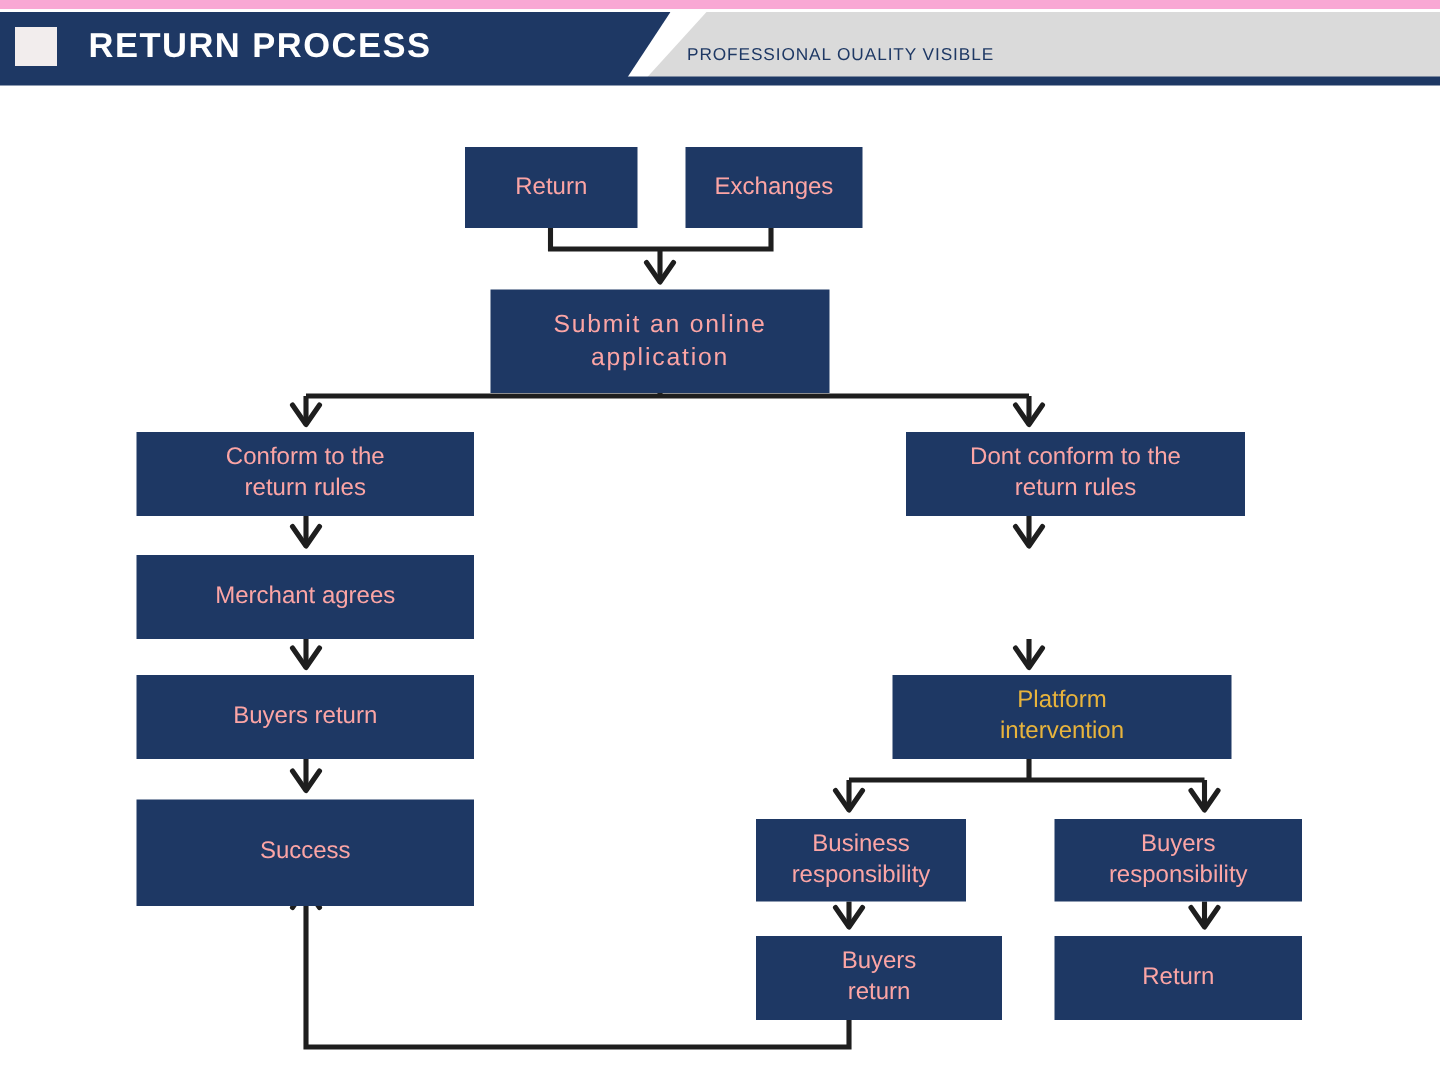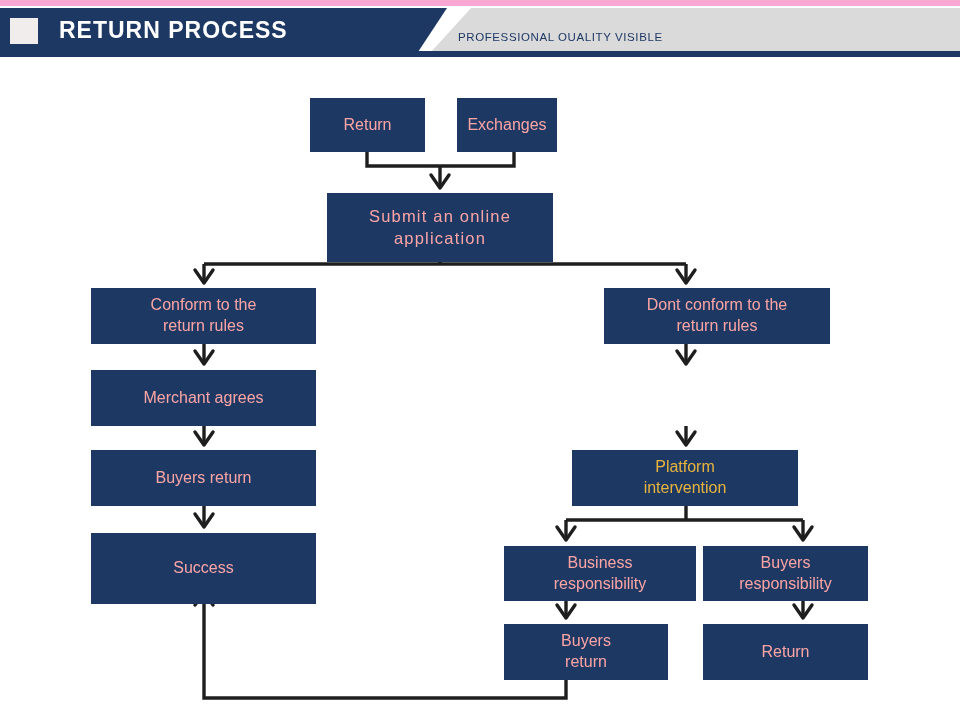--- a/index.html
+++ b/index.html
@@ -29,21 +29,21 @@
     letter-spacing:0.6px; z-index:3;
   }
 
   
   .connectors { position:absolute; left:0; top:0; width:960px; height:720px; z-index:1; }
   .node {
     position:absolute; z-index:2; background:#1e3864; color:#fca5a5;
     display:flex; align-items:center; justify-content:center; text-align:center;
     font-size:16px; line-height:1.3; white-space:pre-line;
   }
-  .node.gold { color:#e8b43c; }
+  .node.gold { color:#e8b43c;margin-left:23px; }
   .node.spaced { letter-spacing:1.2px; font-size:16.5px; }
 </style>
 </head>
 <body>
 
 <div class="slide">
 
   <div class="header-navy"></div>
   <div class="header-gray"></div>
   <div class="header-line"></div>
@@ -71,33 +71,33 @@
     <path d="M686 500 V514"></path>
     <path d="M566 514 H803"></path>
     <path d="M566 514 V534" marker-end="url(#arr)"></path>
     <path d="M803 514 V534" marker-end="url(#arr)"></path>
     <path d="M566 595 V612" marker-end="url(#arr)"></path>
     <path d="M803 595 V612" marker-end="url(#arr)"></path>
     <path d="M566 674 V692 H204 V586" marker-end="url(#arr)"></path>
   </svg>
 
   <div class="node" style="left:310px; top:92px;  width:115px; height:54px;">Return</div>
-  <div class="node" style="left:457px; top:92px;  width:100px; height:54px;">Exchanges</div>
+  <div class="node" style="left:457px; top:92px;  width:118px; height:54px;">Exchanges</div>
   <div class="node spaced" style="left:327px; top:187px; width:226px; height:69px;">Submit an online
 application</div>
   <div class="node" style="left:91px;  top:282px; width:225px; height:56px;">Conform to the
 return rules</div>
   <div class="node" style="left:572px; top:282px; width:226px; height:56px;margin-left:32px;">Dont conform to the
 return rules</div>
   <div class="node" style="left:91px;  top:364px; width:225px; height:56px;">Merchant agrees</div>
   <div class="node" style="left:91px;  top:444px; width:225px; height:56px;">Buyers return</div>
   <div class="node gold" style="left:572px; top:444px; width:226px; height:56px;">Platform
 intervention</div>
   <div class="node" style="left:91px;  top:527px; width:225px; height:71px;">Success</div>
-  <div class="node" style="left:504px; top:540px; width:192px; height:55px;">Business
+  <div class="node" style="left:504px; top:540px; width:140px; height:55px;">Business
 responsibility</div>
   <div class="node" style="left:703px; top:540px; width:165px; height:55px;">Buyers
 responsibility</div>
   <div class="node" style="left:504px; top:618px; width:164px; height:56px;">Buyers
 return</div>
   <div class="node" style="left:703px; top:618px; width:165px; height:56px;">Return</div>
 
 </div>
 
 </body></html>

